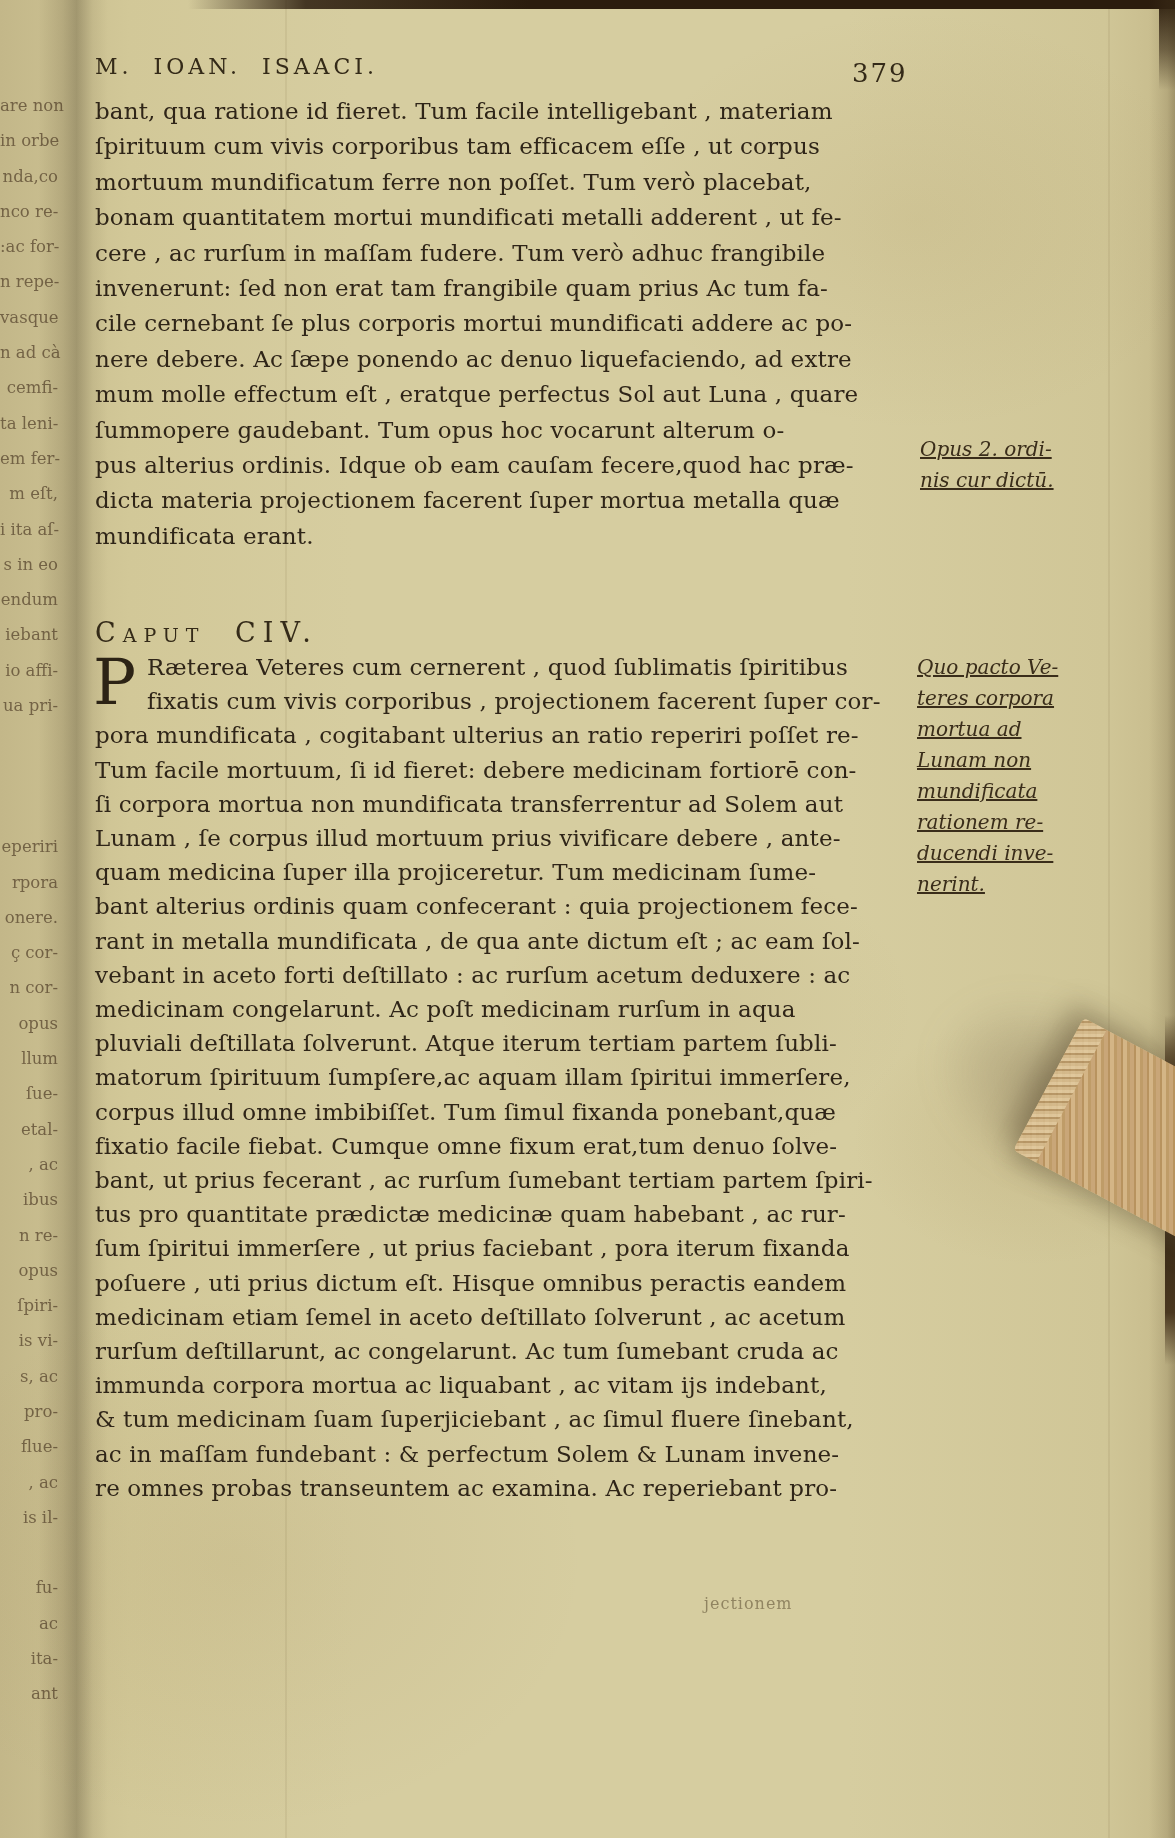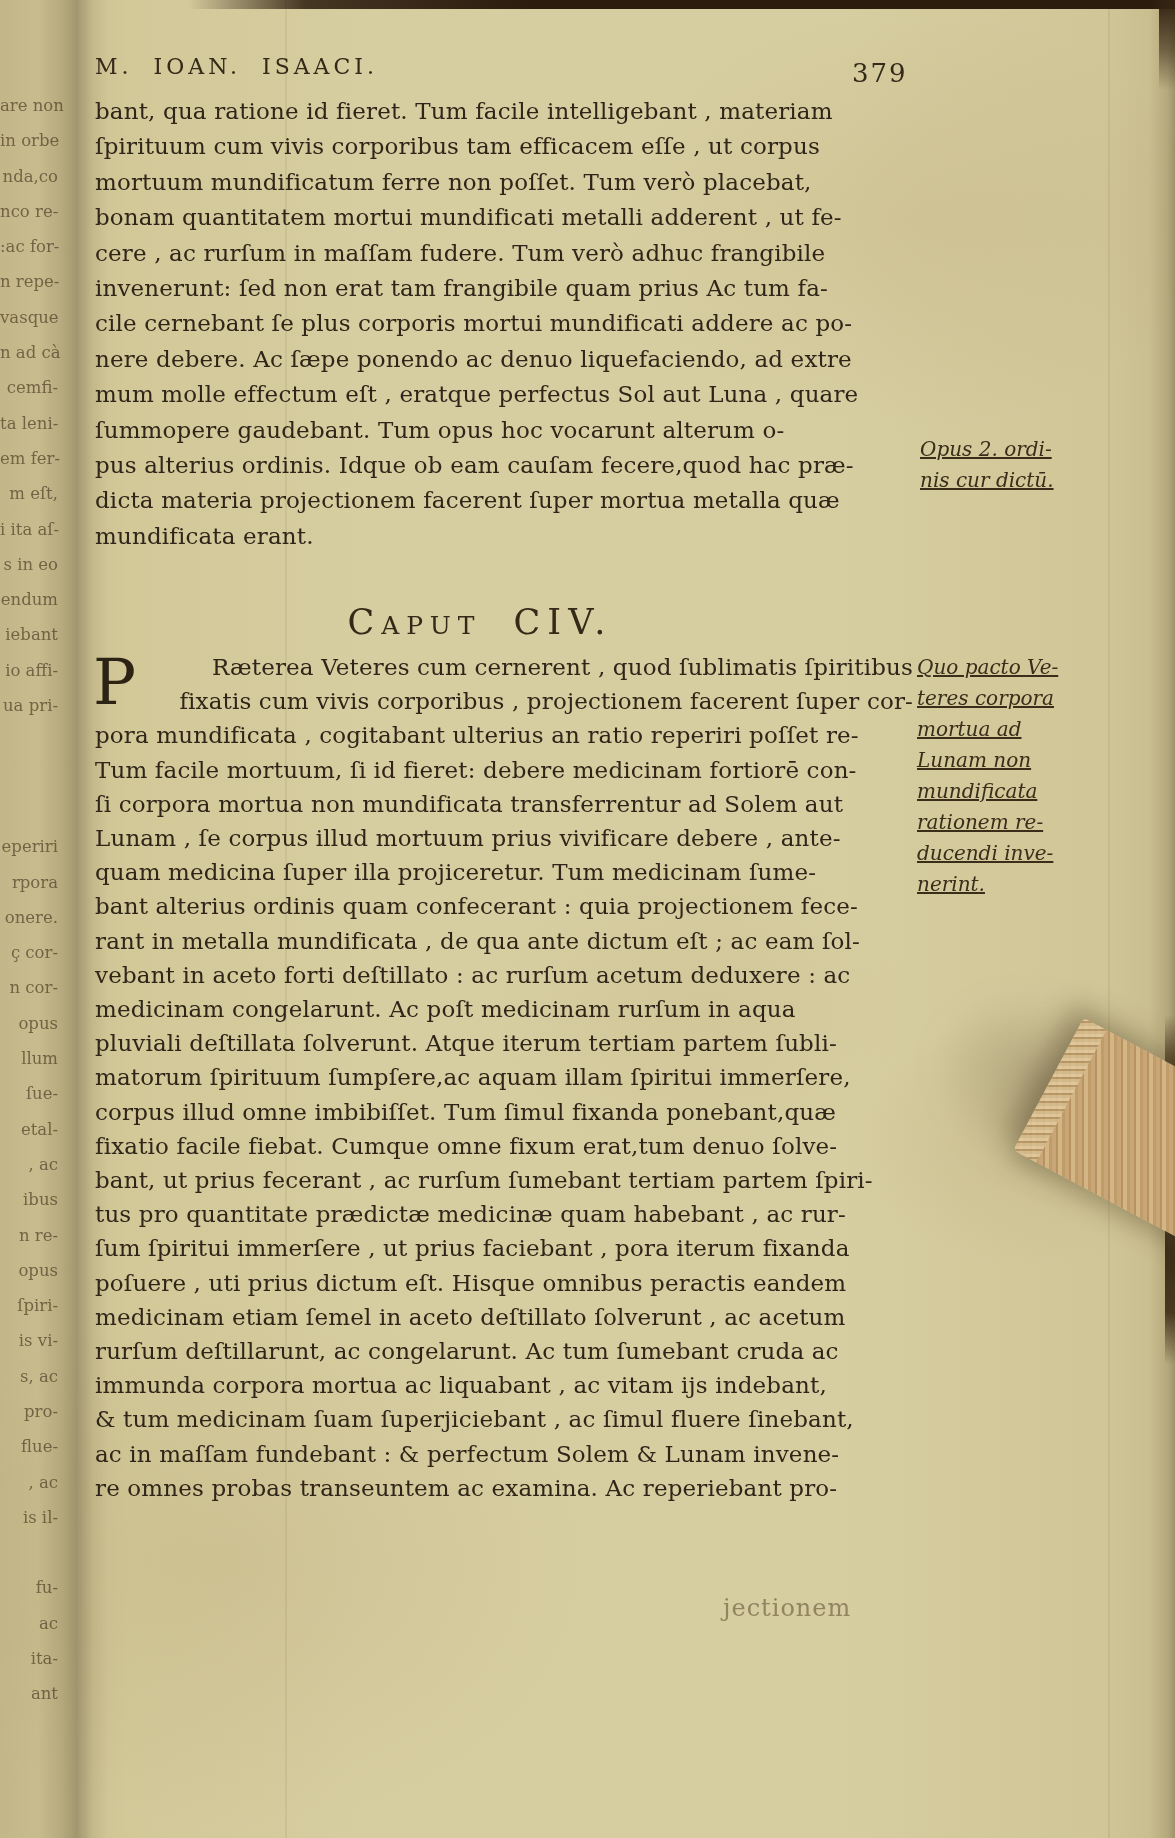--- a/index.html
+++ b/index.html
@@ -33,29 +33,29 @@
     filter:blur(.3px);white-space:nowrap;}
   .gutter div{height:35.3px;}
   
   .running-title{position:absolute;left:95px;top:54px;width:770px;text-align:left;
     font-size:22px;letter-spacing:4px;word-spacing:10px;color:#342a18;}
   .page-number{position:absolute;left:852px;top:58px;font-size:26px;letter-spacing:2px;color:#342a18;}
   
   .para{position:absolute;left:95px;width:818px;font-size:23px;letter-spacing:.15px;white-space:nowrap;}
   .para1{top:94px;line-height:35.4px;}
   .para2{top:650px;line-height:34.2px;}
-  .para2 .p2lines div:nth-child(-n+2){padding-left:52px;text-align:right;}
+  .para2 .p2lines div:nth-child(-n+2){padding-left:52px;}
   .dropcap{position:absolute;left:-2px;top:2px;font-size:64px;line-height:60px;color:#2c2315;}
-  .chapter-heading{position:absolute;left:95px;top:602px;width:770px;text-align:center;
-    font-variant:small-caps;font-size:35px;letter-spacing:7px;word-spacing:14px;color:#342a18;}
+  .chapter-heading{position:absolute;left:95px;top:617px;width:770px;text-align:left;
+    font-variant:small-caps;font-size:27px;letter-spacing:7px;word-spacing:14px;color:#342a18;}
   
   .note{position:absolute;font-style:italic;font-size:20px;color:#3a2d1a;white-space:nowrap;text-decoration:underline;}
   .note1{left:920px;top:434px;line-height:31px;}
   .note2{left:917px;top:652px;line-height:31px;}
-  .catchword{position:absolute;left:723px;top:1594px;font-size:24px;
+  .catchword{position:absolute;left:704px;top:1594px;font-size:16px;
     color:rgba(88,73,45,.55);filter:blur(.5px);letter-spacing:1px;text-align:center;}
   
   .stick-haze{position:absolute;left:925px;top:1000px;width:250px;height:180px;
     background:radial-gradient(closest-side, rgba(115,100,75,.38), rgba(115,100,75,0));
     filter:blur(14px);transform:rotate(28deg);}
   .stick{position:absolute;left:1035px;top:1063px;width:230px;height:150px;
     transform:rotate(28deg);border-radius:5px;
     background:repeating-linear-gradient(62deg,
       #c9a678 0 4px, #b8935f 4px 6px, #d4b586 6px 10px, #bf9c68 10px 13px);
     box-shadow:-16px -10px 26px rgba(100,86,58,.40), 0 10px 22px rgba(90,75,50,.30);}

